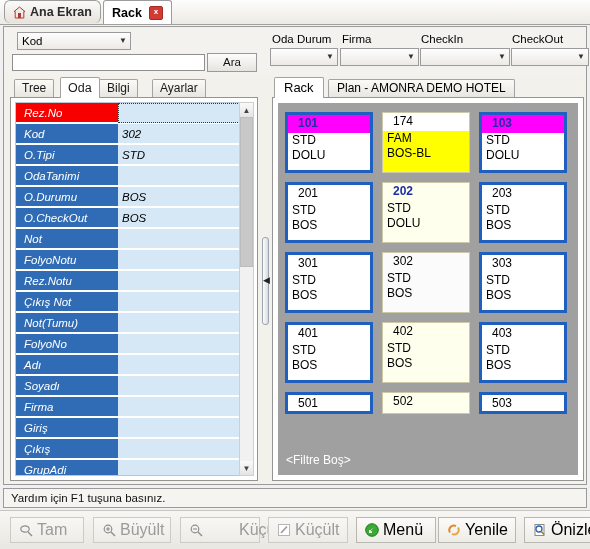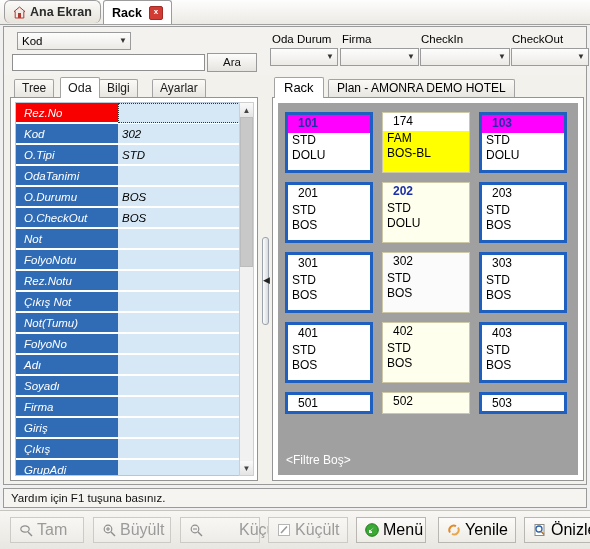--- a/index.html
+++ b/index.html
@@ -332,21 +332,21 @@
     border:1px solid #b9b7b1;
     background:linear-gradient(#fcfbf9,#eeece6);
     font-size:16px;
   }
   .tbtn.disabled{color:#9b9b9b;border-color:#cdcbc6;background:linear-gradient(#f8f7f4,#eeece7);}
   .tbtn .ic{width:14px;height:14px;flex:0 0 14px;}
   #b-tam{left:10px;width:74px;}
   #b-buyult{left:93px;width:78px;}
   #b-kucult{left:180px;width:80px;gap:36px;}
   #b-duzenle{left:268px;width:80px;}
-  #b-menu{left:356px;width:70px;}
+  #b-menu{left:356px;width:80px;}
   #b-yenile{left:438px;width:78px;}
   #b-onizle{left:524px;width:70px;}
 </style>
 </head>
 <body>
 
 <div id="tabstrip">
   <div class="doctab inactive" id="tab-home">
     <span class="home-ico">
       <svg width="13" height="13" viewBox="0 0 13 13">

